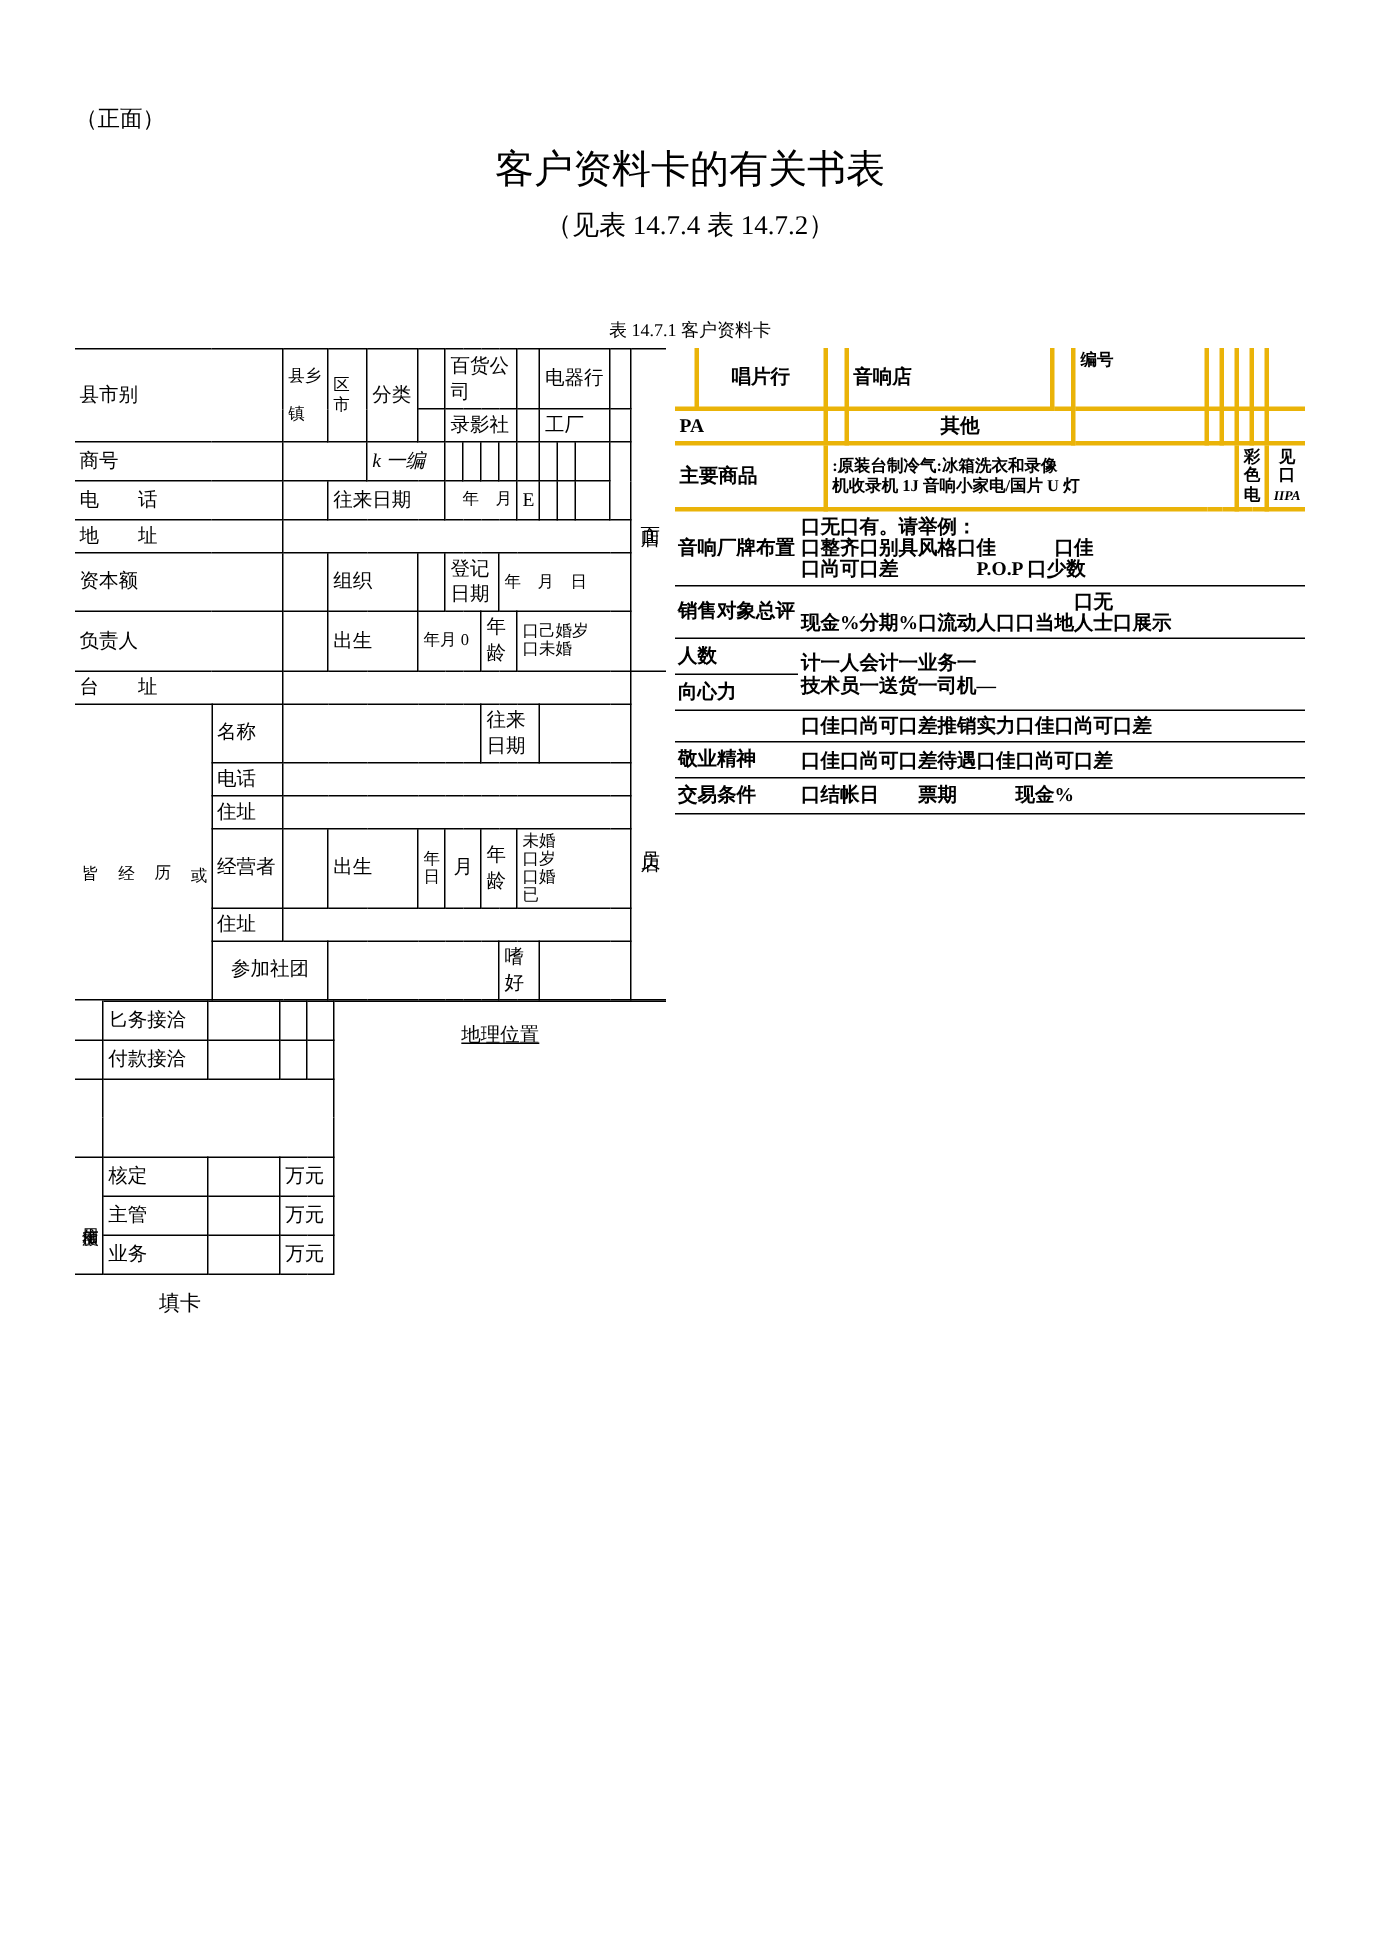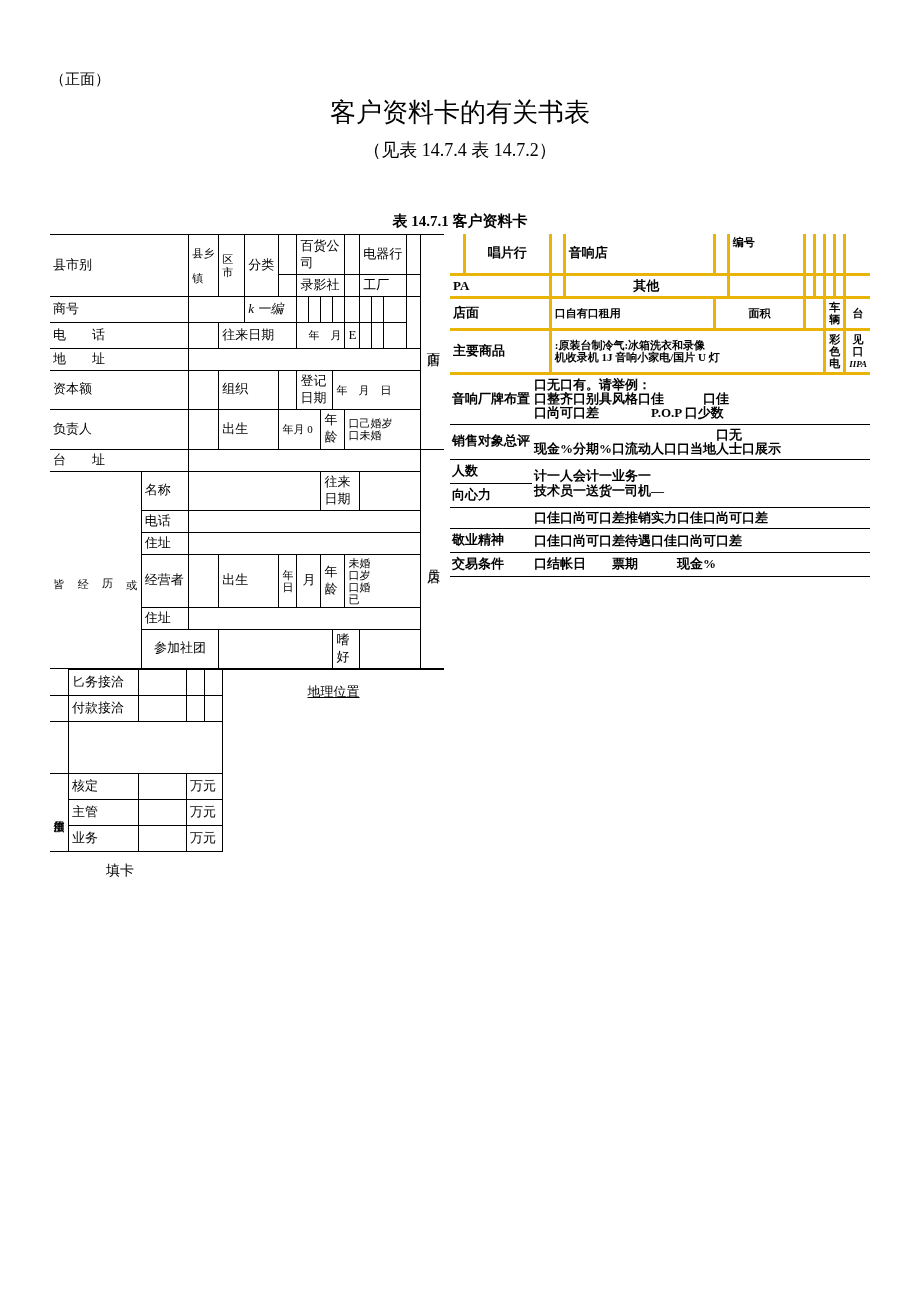--- a/index.html
+++ b/index.html
@@ -7,21 +7,21 @@
       width: 920px;
       padding: 70px 50px;
       font-family: "SimSun", "宋体", serif;
       font-size: 14px;
       color: #000;
       background: #fff;
     }
     .front { font-size: 15px; margin-bottom: 6px; }
     h1.title { text-align: center; font-size: 26px; font-weight: 400; margin-bottom: 8px; }
     .subtitle { text-align: center; font-size: 18px; margin-bottom: 50px; }
-    .table-label { text-align: center; font-size: 15px; margin-bottom: 3px; font-weight: bold; }
+    .table-label { text-align: center; font-size: 12px; margin-bottom: 3px; }
     .two-col { display: flex; gap: 6px; }
     .left-block { flex: 0 0 394px; }
     .right-block { flex: 1; font-weight: bold; }
     table { border-collapse: collapse; width: 100%; }
     td { border: 1px solid #000; padding: 2px 3px; font-size: 13px; line-height: 1.3; vertical-align: middle; }
     td.vhead { writing-mode: vertical-rl; text-orientation: upright; text-align: center; vertical-align: middle; }
     .small { font-size: 11px; line-height: 1.1; }
     .center { text-align: center; }
     .underline { text-decoration: underline; }
     .italic { font-style: italic; font-family: serif; }
@@ -227,28 +227,20 @@
         <td class="nbl" colspan="2">PA</td>
         <td></td>
         <td colspan="3" class="center">其他</td>
         <td></td>
         <td></td>
         <td></td>
         <td></td>
         <td></td>
         <td class="nbr"></td>
       </tr>
-      <tr class="row-h">
-        <td class="nbl" colspan="2">店面</td>
-        <td colspan="3" class="small">口自有口租用</td>
-        <td colspan="2" class="small center">面积</td>
-        <td colspan="2"></td>
-        <td colspan="2" class="small center">车辆</td>
-        <td class="small center nbr">台</td>
-      </tr>
       <tr class="cell-tall">
         <td class="nbl" colspan="2">主要商品</td>
         <td colspan="7" class="small"><span>:原装台制冷气:冰箱洗衣和录像</span><br><span>机收录机 1J 音响小家电/国片 U 灯</span></td>
         <td colspan="2" class="small center">彩色电</td>
         <td class="small center nbr"><span>见</span><br><span>口</span><br><span class="italic" style="font-size:9px">IIPA</span></td>
       </tr>
     </tbody>
       </table>
 
     <table class="rt2">

